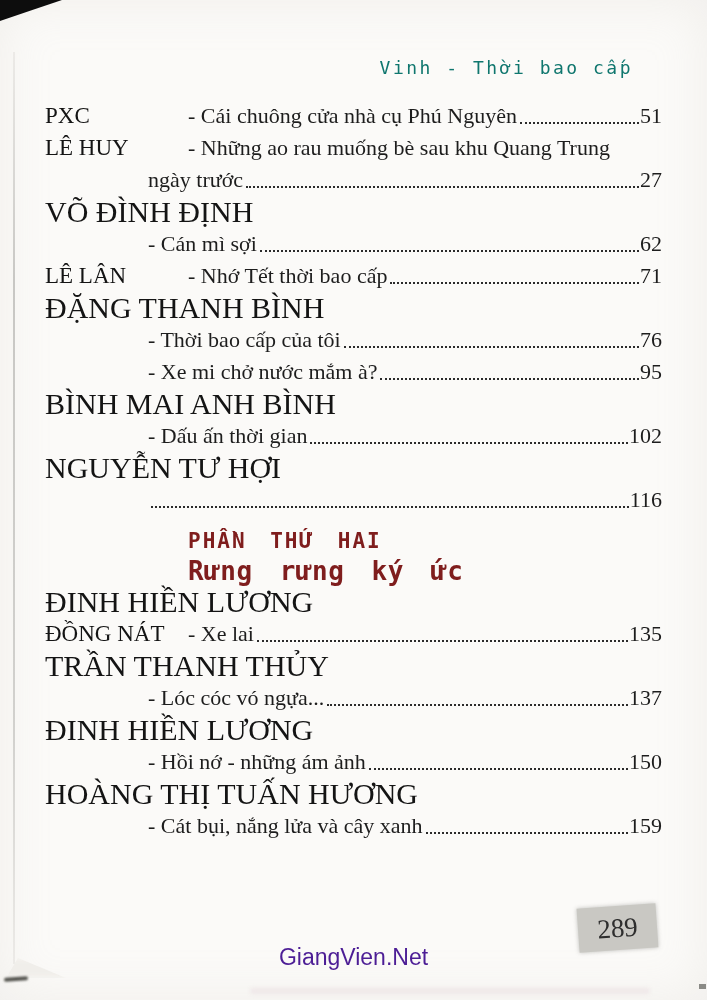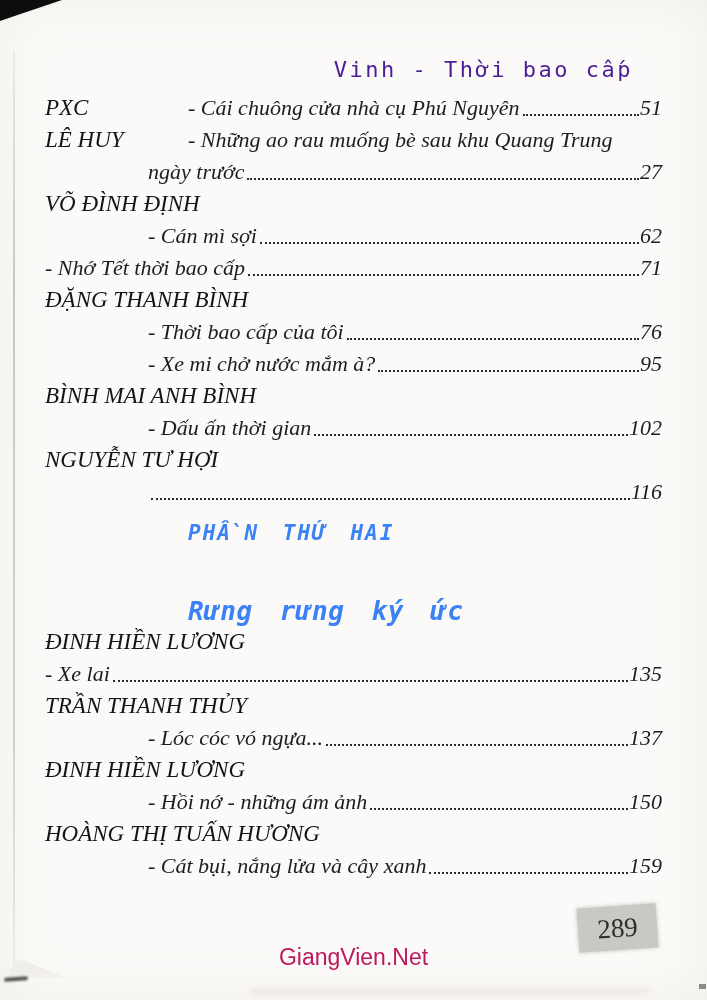--- a/index.html
+++ b/index.html
@@ -19,68 +19,68 @@
     clip-path:polygon(0 0, 100% 0, 45% 55%, 0 100%);
   }
   
   .scan-line {
     position:absolute; left:13px; top:52px; width:2px; height:912px;
     background:linear-gradient(to bottom,#eceae7,#c8c7c4 25%,#d2d1ce 75%,#eceae7);
   }
   .running-header {
     position:absolute; top:57px; right:74px;
     font-family:"DejaVu Sans Mono", monospace;
-    font-size:22px; letter-spacing:2.5px;
-    color:#4c1d95;
+    font-size:18px; letter-spacing:2.5px;
+    color:#0f766e;
     white-space:nowrap;
   }
   .toc {
-    position:absolute; top:92px; left:45px; right:45px;font-style:italic;
+    position:absolute; top:100px; left:45px; right:45px;
   }
   .row {
     display:flex; height:32px; line-height:32px;
     font-size:22px; white-space:nowrap;
   }
-  .author-row { font-size:23px; color:#141414; }
+  .author-row { font-size:30px; color:#141414; }
   .author-col {
     width:143px; flex-shrink:0; font-size:23px; color:#141414;
     overflow:visible;
   }
   .indent { margin-left:103px; }
   .title { flex-shrink:0; }
   .leader {
     flex:1 1 auto;
     align-self:flex-end;
     border-bottom:2.5px dotted #2b2b2b;
     margin:0 1px 8px 3px;
     min-width:10px;
   }
   .pageno { flex-shrink:0; font-size:22px; }
-  .section { margin-top:10px; margin-left:143px; color:#3b82f6; }
+  .section { margin-top:10px; margin-left:143px; color:#7f1d1d; }
   .section-line1 {
     font-family:"DejaVu Sans Mono", monospace; font-weight:bold;
     font-size:21px; letter-spacing:2px; word-spacing:9px; line-height:30px;
   }
   .section-line2 {
     font-family:"DejaVu Sans Mono", monospace; font-weight:bold;
-    font-size:26px; letter-spacing:0.5px; word-spacing:11px; line-height:30px;margin-top:48px;
+    font-size:26px; letter-spacing:0.5px; word-spacing:11px; line-height:30px;
   }
   .page-num-box {
     position:absolute; left:578px; top:906px; width:79px; height:44px;
     background:#c9c8c3;
     transform:rotate(-4deg);
     display:flex; align-items:center; justify-content:center;
     font-size:27px; color:#2e2e2e;
     box-shadow:0 0 4px rgba(120,120,115,0.45);
   }
   .watermark {
     position:absolute; top:944px; left:0; width:100%;
     text-align:center;
     font-family:"Liberation Sans", sans-serif;
-    font-size:23px; color:#be185d;
+    font-size:23px; color:#4c1d95;
   }
   .smudge-bottom {
     position:absolute; left:250px; top:988px; width:400px; height:6px;
     background:#efe7e8; border-radius:3px; filter:blur(2px);
   }
   .smudge-left-light {
     position:absolute; left:6px; top:958px; width:60px; height:20px;
     background:#f0eeea; filter:blur(3px);
     clip-path:polygon(20% 0, 100% 100%, 0 100%);
   }
@@ -121,20 +121,21 @@
       </div>
       <div class="row author-row">
         <span class="author-name">VÕ ĐÌNH ĐỊNH</span>
       </div>
       <div class="row indent">
         <span class="title">- Cán mì sợi </span>
         <span class="leader"></span>
         <span class="pageno">62</span>
       </div>
       <div class="row">
+        <span class="author-col">LÊ LÂN</span>
         <span class="title">- Nhớ Tết thời bao cấp</span>
         <span class="leader"></span>
         <span class="pageno">71</span>
       </div>
       <div class="row author-row">
         <span class="author-name">ĐẶNG THANH BÌNH</span>
       </div>
       <div class="row indent">
         <span class="title">- Thời bao cấp của tôi</span>
         <span class="leader"></span>
@@ -161,20 +162,21 @@
         <span class="pageno">116</span>
       </div>
       <div class="section">
         <div class="section-line1">PHẦN THỨ HAI</div>
         <div class="section-line2">Rưng rưng ký ức</div>
       </div>
       <div class="row author-row">
         <span class="author-name">ĐINH HIỀN LƯƠNG</span>
       </div>
       <div class="row">
+        <span class="author-col">ĐỒNG NÁT</span>
         <span class="title">- Xe lai</span>
         <span class="leader"></span>
         <span class="pageno">135</span>
       </div>
       <div class="row author-row">
         <span class="author-name">TRẦN THANH THỦY</span>
       </div>
       <div class="row indent">
         <span class="title">- Lóc cóc vó ngựa... </span>
         <span class="leader"></span>

